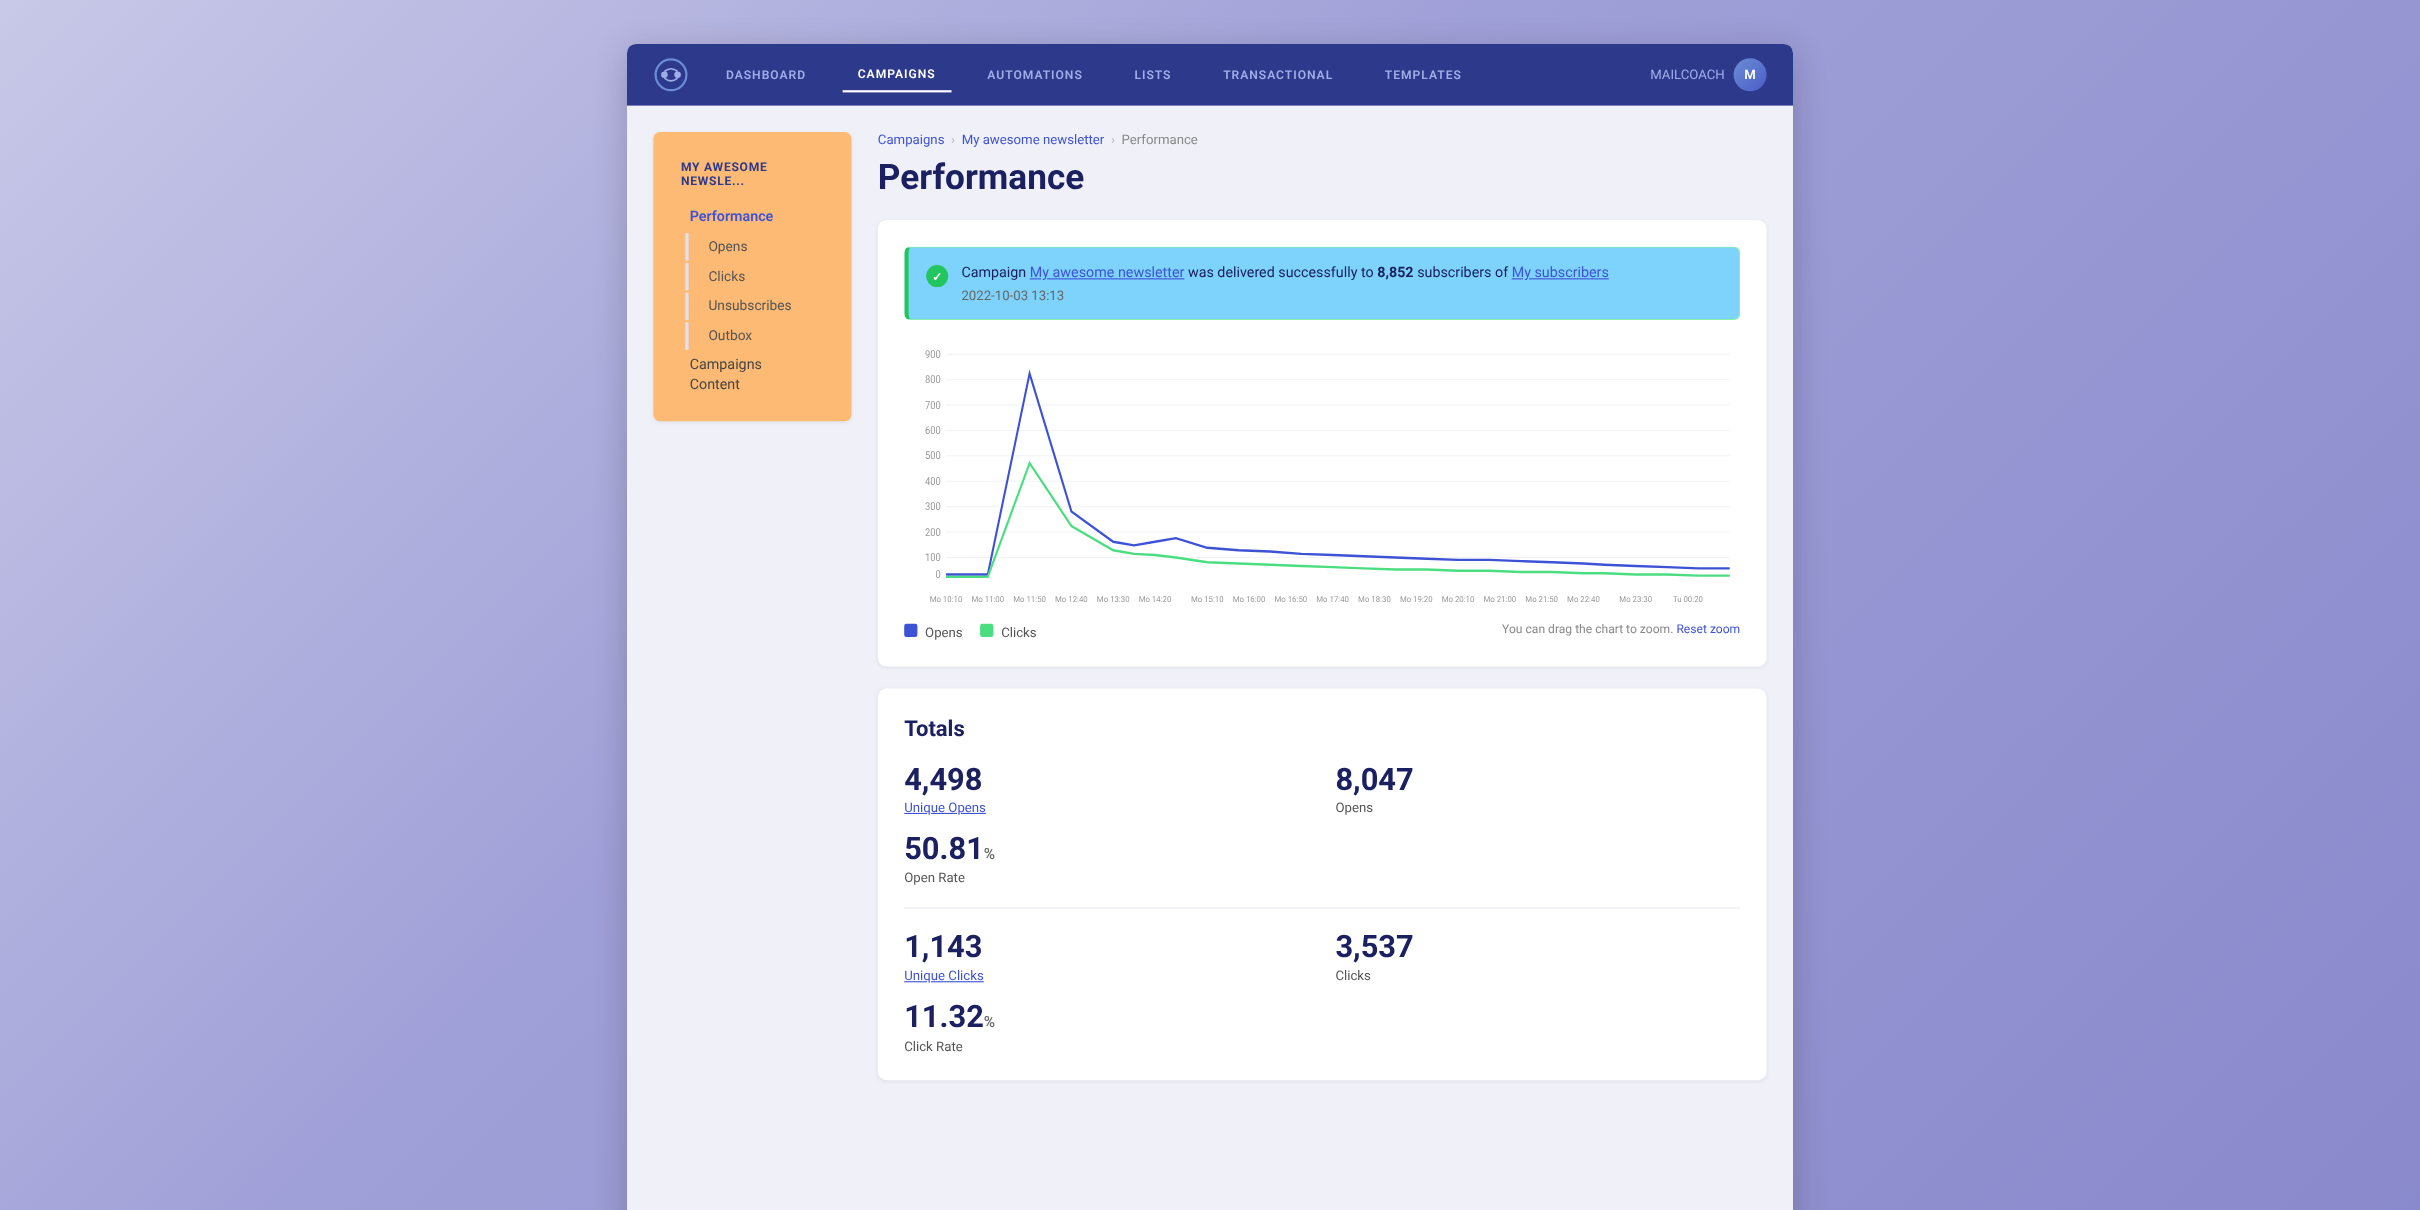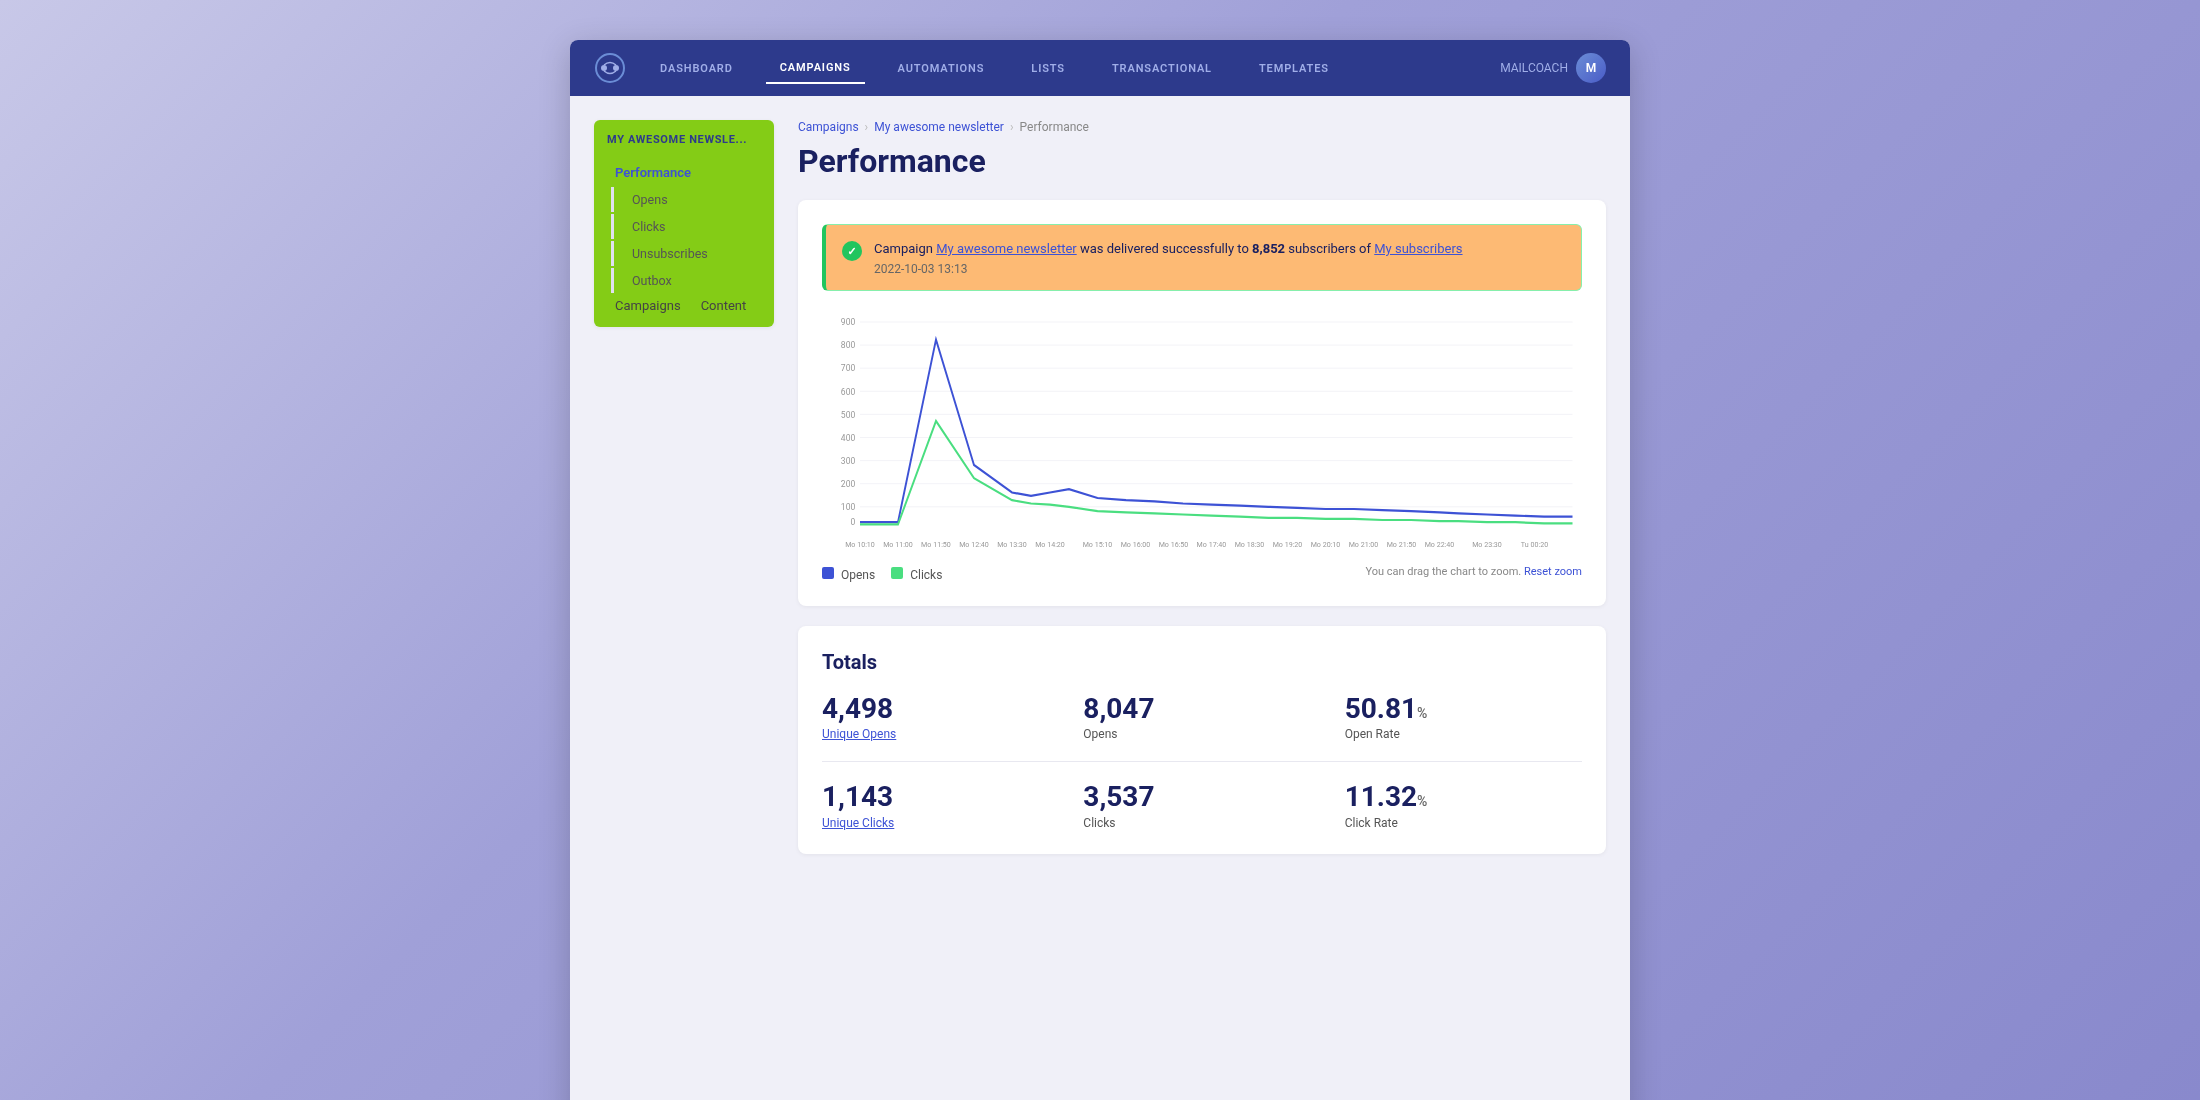--- a/index.html
+++ b/index.html
@@ -77,23 +77,23 @@
     .main {
       display: flex;
       padding: 24px;
       gap: 24px;
       min-height: calc(100vh - 56px);
     }
     
     .sidebar {
       width: 180px;
       flex-shrink: 0;
-      background: #84cc16;
+      background: #fdba74;
       border-radius: 6px;
-      padding: 13px;
+      padding: 25px;
       height: fit-content;
       box-shadow: 0 1px 4px rgba(0,0,0,0.06);
     }
     .sidebar-title {
       font-size: 11px;
       font-weight: 700;
       color: #2d3a8c;
       letter-spacing: 0.06em;
       margin-bottom: 14px;
       text-transform: uppercase;
@@ -153,21 +153,21 @@
       border-radius: 8px;
       padding: 24px;
       margin-bottom: 20px;
       box-shadow: 0 1px 4px rgba(0,0,0,0.06);
     }
     
     .alert {
       display: flex;
       align-items: flex-start;
       gap: 12px;
-      background: #fdba74;
+      background: #7dd3fc;
       border: 1px solid #86efac;
       border-left: 4px solid #22c55e;
       border-radius: 6px;
       padding: 14px 16px;
       margin-bottom: 20px;
     }
     .alert-icon {
       width: 20px;
       height: 20px;
       background: #22c55e;
@@ -225,21 +225,21 @@
     }
     
     .totals-title {
       font-size: 20px;
       font-weight: 700;
       color: #1a2060;
       margin-bottom: 20px;
     }
     .totals-grid {
       display: grid;
-      grid-template-columns: repeat(3, 1fr);
+      grid-template-columns: repeat(2, 1fr);
       gap: 16px 24px;
     }
     .totals-cell {}
     .totals-value {
       font-size: 28px;
       font-weight: 700;
       color: #1a2060;
       line-height: 1.1;
     }
     .totals-value .unit {

